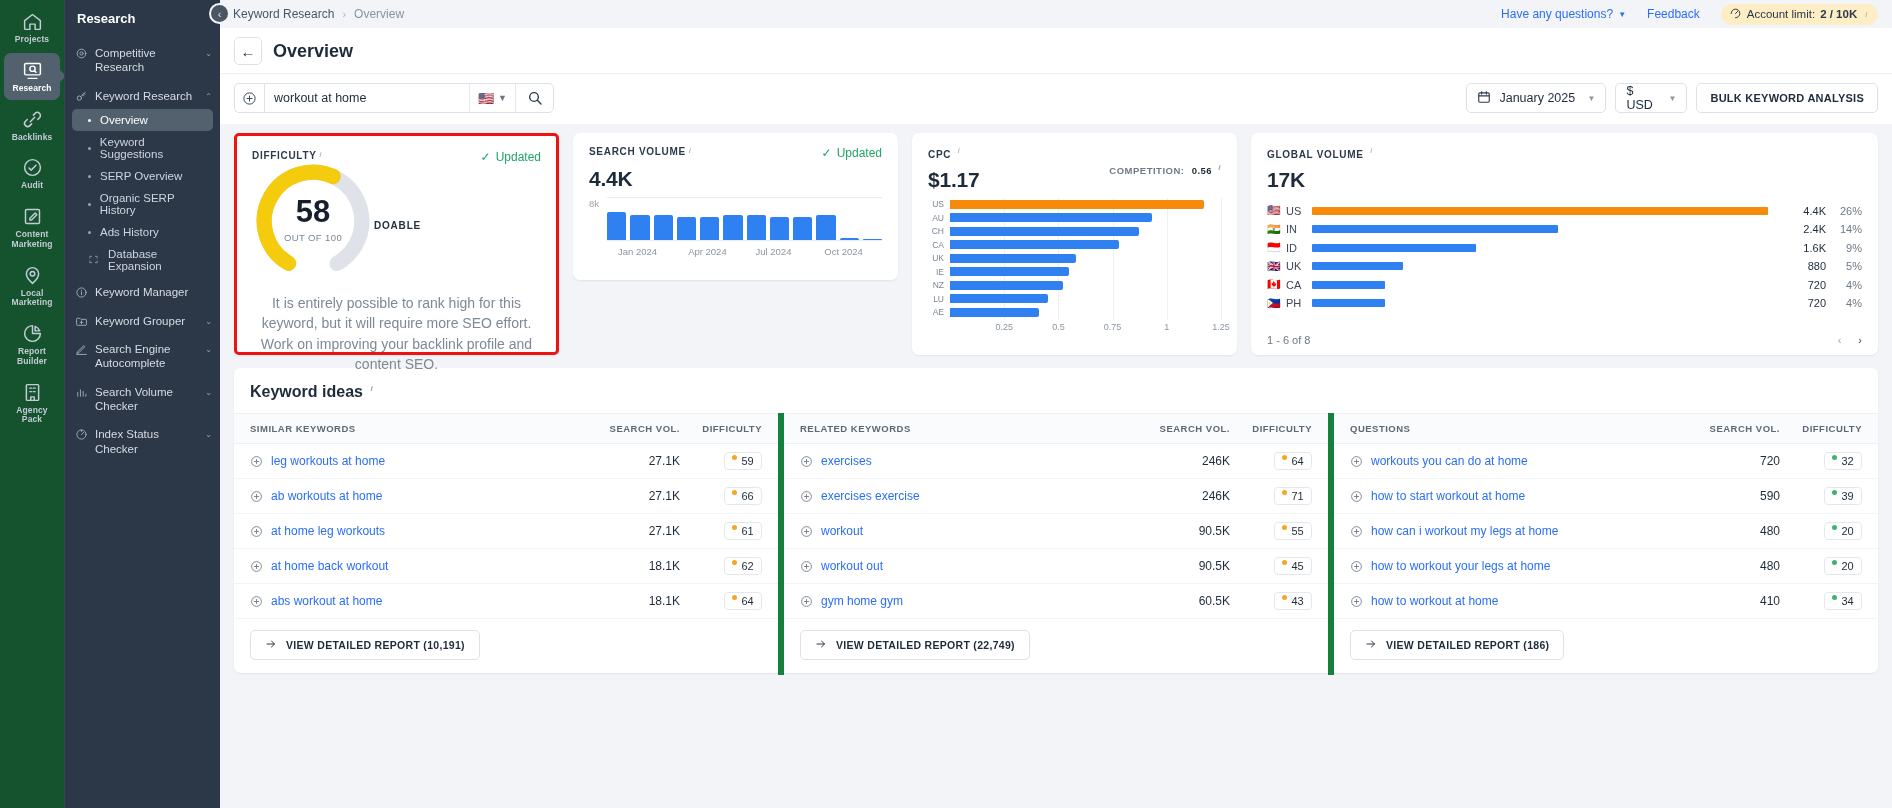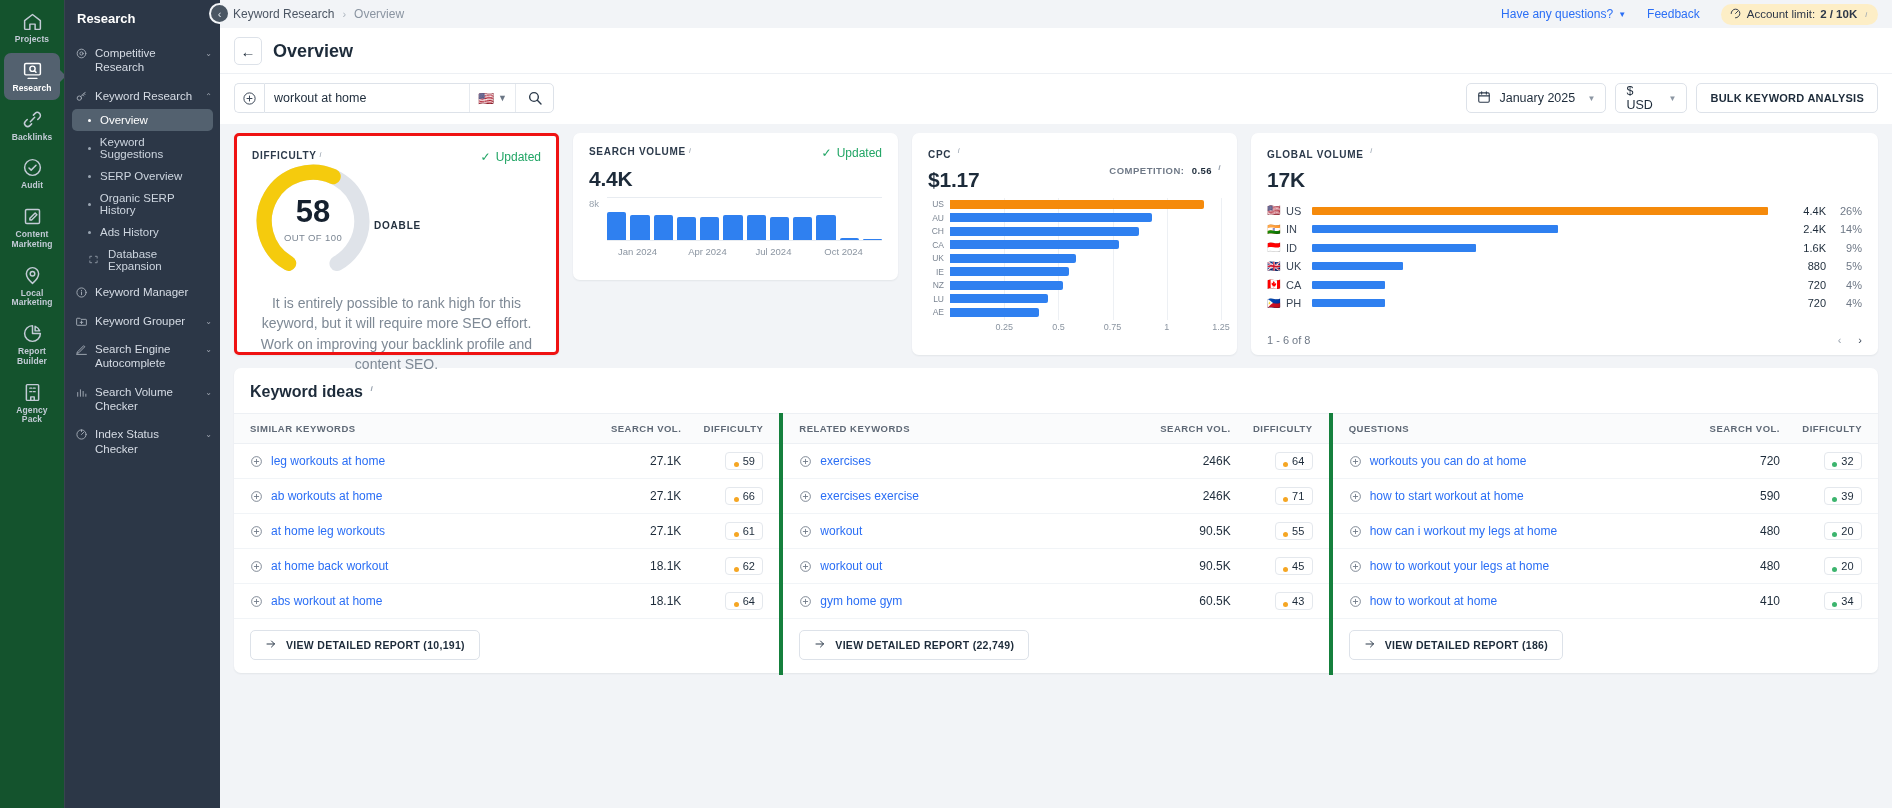--- a/index.html
+++ b/index.html
@@ -226,40 +226,40 @@
   .glob-pct { width: 36px; text-align: right; color: #6f7987; }
   .glob-foot { display: flex; align-items: center; margin-top: 5px; font-size: 11px; color: #6f7987; }
   .pager { margin-left: auto; display: flex; gap: 17px; color: #9aa4b0; }
   .pager .on { color: #3b4757; cursor: pointer; }
 
   
   .ideas { background: #fff; border-radius: 7px; margin-top: 13px; padding: 15px 0 0;
            box-shadow: 0 1px 2px rgba(30,41,59,.07); height: 305px; }
   .ideas-title { font-size: 16px; font-weight: 700; padding: 0 16px 12px; }
   .ideas-grid { display: flex; }
-  .ideas-col { flex: 1; border-right: 4px solid #15803d; padding-bottom: 2px; }
+  .ideas-col { flex: 1; border-right: 6px solid #15803d; padding-bottom: 2px; }
   .ideas-col:last-child { border-right: none; }
   .ik-head {
     display: flex; border-top: 1px solid #edf0f4; border-bottom: 1px solid #edf0f4;
     background: #fafbfc; font-size: 9.5px; font-weight: 700; letter-spacing: .5px;
     color: #5e6875; padding: 9px 16px;
   }
   .ik-head .c1 { flex: 1; }
   .ik-head .c2 { width: 82px; text-align: right; }
   .ik-head .c3 { width: 82px; text-align: right; }
   .ik-row { display: flex; align-items: center; padding: 8px 16px; border-bottom: 1px solid #f1f4f7; font-size: 12px; }
   .ik-row .c1 { flex: 1; display: flex; align-items: center; gap: 8px; }
   .ik-row .c2 { width: 82px; text-align: right; color: #1d2b3a; }
   .ik-row .c3 { width: 82px; text-align: right; display: flex; justify-content: flex-end; }
   .plus-ic { width: 13px; height: 13px; color: #6d7embed; color:#6d7785; flex-shrink: 0; }
   .plus-ic svg { width: 13px; height: 13px; display: block; }
   .kw-link { color: #2a6ef5; cursor: pointer; }
   .diff-pill {
     min-width: 38px; border: 1px solid #e4e8ed; border-radius: 4px; padding: 2px 6px;
-    font-size: 11px; display: inline-flex; align-items: flex-end; gap: 4px; justify-content: center;
+    font-size: 11px; display: inline-flex; align-items: flex-start; gap: 4px; justify-content: center;
   }
   .dot { width: 5px; height: 5px; border-radius: 50%; }
   .rep-wrap { padding: 11px 16px 13px; }
   .rep-btn {
     border: 1px solid #dde2e9; border-radius: 5px; background: #fff;
     padding: 7px 14px; font-size: 10.5px; font-weight: 600; letter-spacing: .3px;
     display: inline-flex; align-items: center; gap: 9px; cursor: pointer; color: #1d2b3a;
   }
 </style>
 </head>

